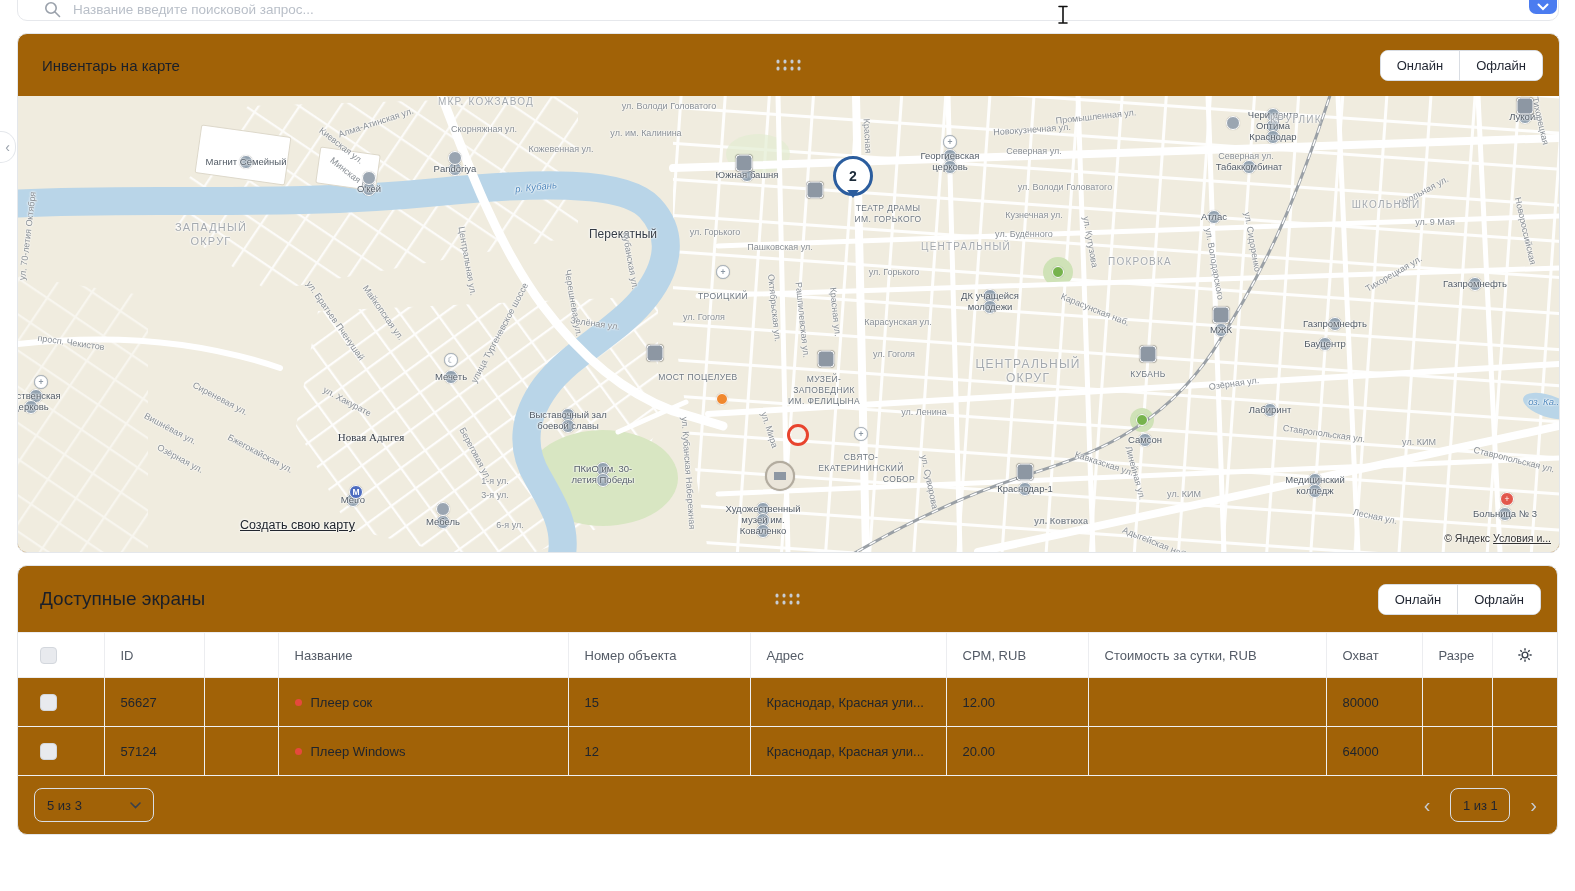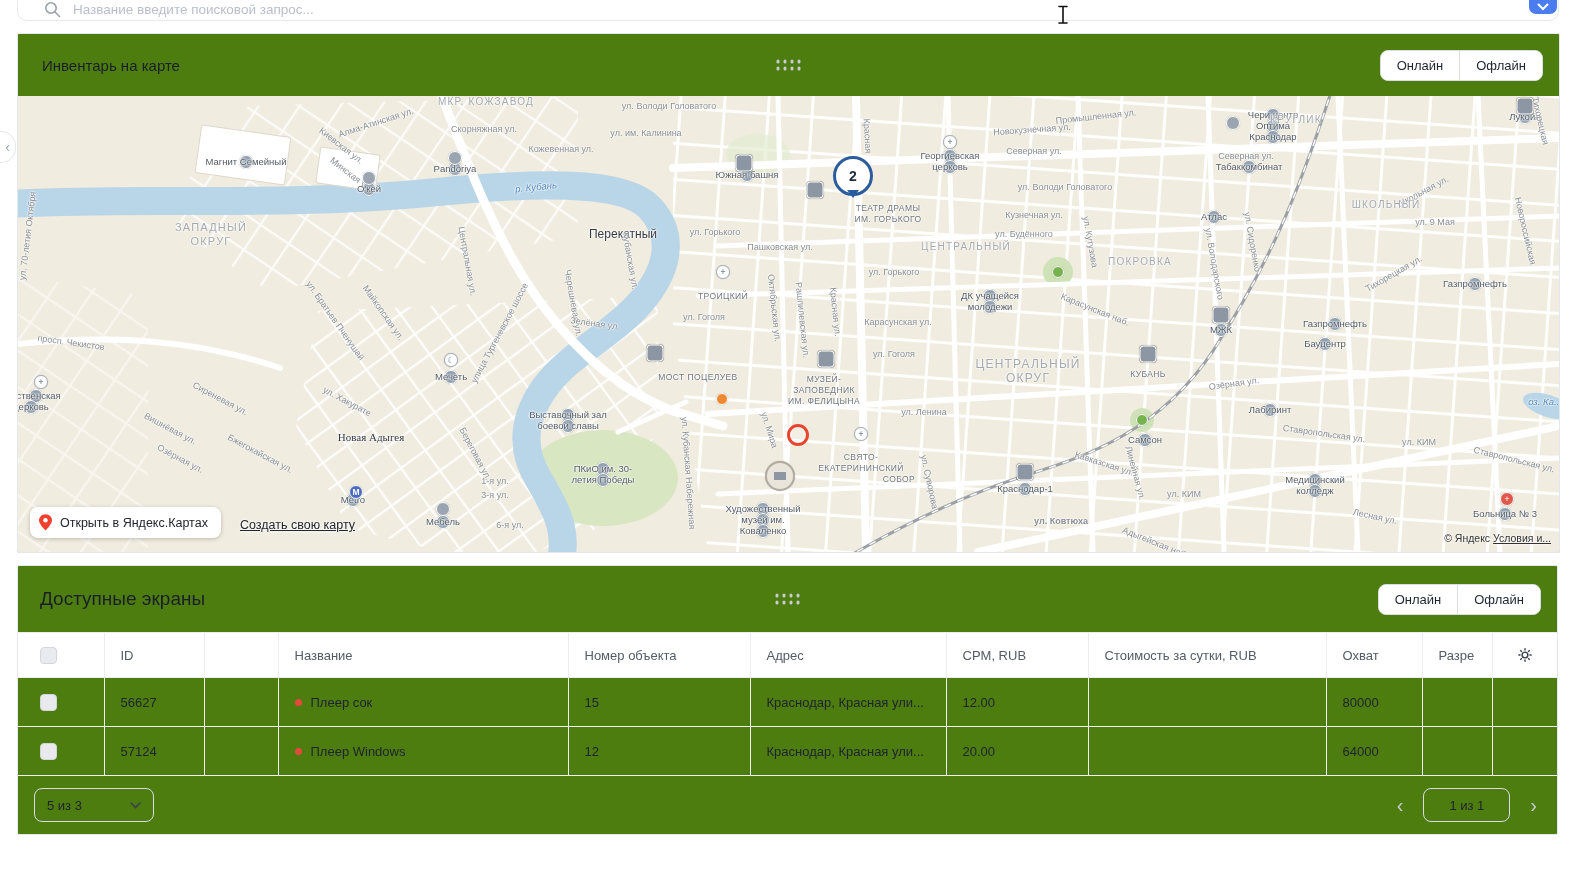--- a/index.html
+++ b/index.html
@@ -13,21 +13,21 @@
   .search-icon{flex:0 0 auto;margin-right:10px;}
   .search-input{border:none;outline:none;flex:1;font-size:13.5px;color:#333;background:transparent;
                 font-family:inherit;}
   .search-input::placeholder{color:#b9bfc8;}
   .search-action{position:absolute;right:18px;top:-10px;width:28px;height:24px;border:none;
                  background:#4b7cf0;border-radius:7px;cursor:pointer;display:flex;align-items:flex-end;
                  justify-content:center;padding:0 0 3px 0;}
   .cursor-ibeam{position:absolute;left:1057px;top:5px;z-index:50;}
 
   
-  .card{position:absolute;background:#4d7c0f;border:1px solid #e4e7eb;border-radius:2px;overflow:hidden;}
+  .card{position:absolute;background:#a16207;border:1px solid #e4e7eb;border-radius:10px;overflow:hidden;}
   .map-card{left:17px;top:33px;width:1541px;height:518px;}
   .screens-card{left:17px;top:565px;width:1541px;box-sizing:border-box;}
   .card-head{position:relative;display:flex;align-items:center;justify-content:space-between;
              height:62px;padding:0 16px 0 24px;}
   .card-head.big{height:66px;padding:0 16px 0 22px;}
   .card-title{font-size:15px;color:#1a1f29;font-weight:500;}
   .card-head.big .card-title{font-size:19px;}
   .dots{position:absolute;left:50%;top:50%;transform:translate(-50%,-50%);display:grid;
         grid-template-columns:repeat(4,4px);grid-template-rows:repeat(2,4px);gap:3px;cursor:grab;}
   .dots i{width:3.5px;height:3.5px;border-radius:50%;background:#c7ccd3;}
@@ -102,21 +102,21 @@
   .dot{display:inline-block;width:7px;height:7px;border-radius:50%;background:#e5493d;margin-right:9px;
        vertical-align:1px;}
   .gear-wrap{display:flex;justify-content:center;align-items:center;cursor:pointer;}
 
   .card-foot{display:flex;align-items:center;justify-content:space-between;height:58px;padding:0 16px;}
   .pagesize{display:flex;align-items:center;justify-content:space-between;width:120px;height:34px;
             border:1px solid #d9dde3;border-radius:8px;padding:0 12px;font-size:13px;color:#1f2430;
             cursor:pointer;box-sizing:border-box;}
   .pager{display:flex;align-items:center;gap:16px;}
   .pg{border:none;background:none;font-size:20px;color:#c6ccd4;cursor:pointer;padding:0 4px;font-family:inherit;line-height:1;}
-  .pg-info{width:87px;height:34px;border:1px solid #d9dde3;border-radius:8px;display:flex;
+  .pg-info{width:60px;height:34px;border:1px solid #d9dde3;border-radius:8px;display:flex;
            align-items:center;justify-content:center;font-size:13px;color:#1f2430;box-sizing:border-box;}
 </style>
 </head>
 <body>
 
 <div class="page">
 
   <div class="searchbar">
     <svg class="search-icon" width="17" height="17" viewBox="0 0 17 17">
       <circle cx="7" cy="7" r="5.2" fill="none" stroke="#9aa1ab" stroke-width="1.6"></circle>
@@ -358,27 +358,20 @@
           <span class="poi poi-orange" style="left: 704px; top: 303px;"></span>
           <span class="poi poi-tower" style="left: 726px; top: 67px;"></span>
           <span class="poi poi-bridge" style="left: 637px; top: 257px;"></span>
         </div>
 
       <div class="cluster">
         <span>2</span>
       </div>
       <div class="marker-red"></div>
 
-      <button class="map-open-btn">
-        <svg width="13" height="17" viewBox="0 0 14 18">
-          <path d="M7 0C3.1 0 0 3 0 6.7 0 11.2 7 17.6 7 17.6s7-6.4 7-10.9C14 3 10.9 0 7 0z" fill="#f0402e"></path>
-          <circle cx="7" cy="6.6" r="2.4" fill="#fff"></circle>
-        </svg>
-        <span>Открыть в Яндекс.Картах</span>
-      </button>
       <a class="map-create-link">Создать свою карту</a>
       <div class="map-copy">
         <span>© Яндекс</span>
         <a>Условия и...</a>
       </div>
     </div>
   </section>
 
   <div class="edge-tab">
     <span>‹</span>

